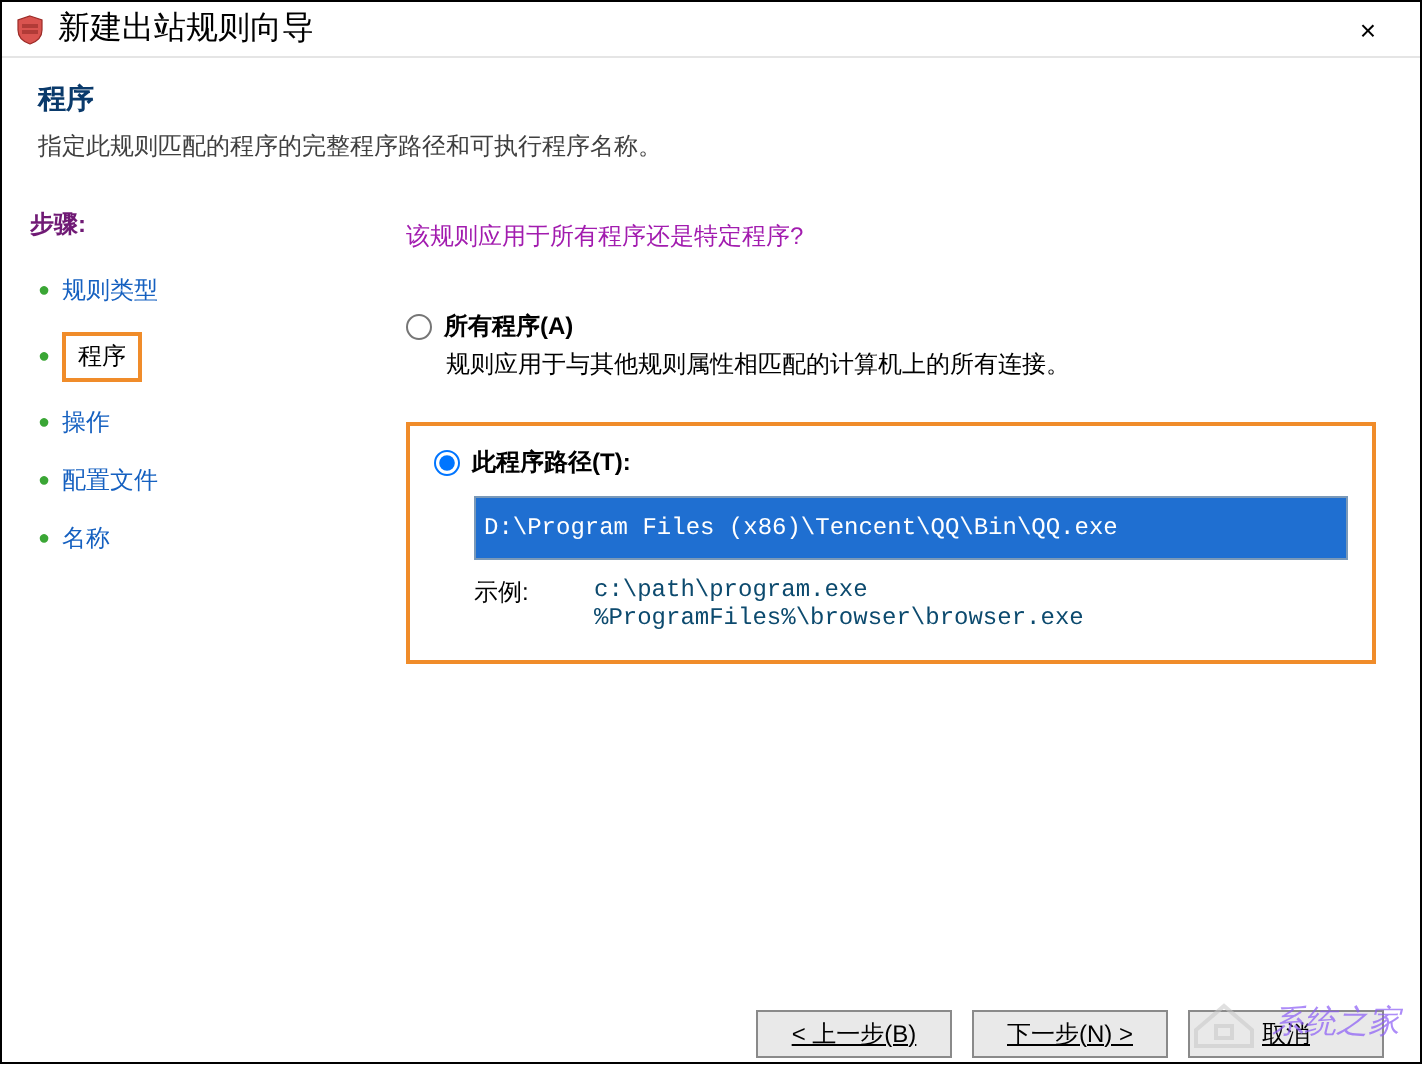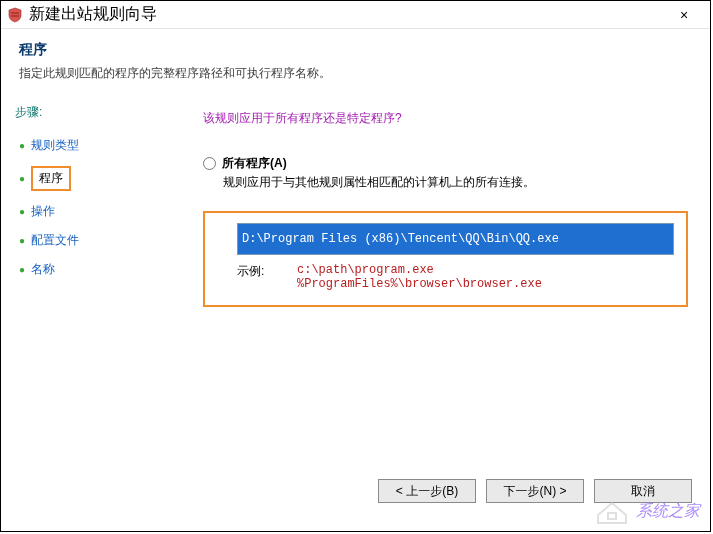--- a/index.html
+++ b/index.html
@@ -7,42 +7,42 @@
 .window { width: 711px; height: 532px; border: 1px solid #000; position: relative; background: #fff; }
 .titlebar { height: 28px; display: flex; align-items: center; padding: 0 6px; border-bottom: 1px solid #e5e5e5; }
 .titlebar .icon { width: 16px; height: 16px; margin-right: 6px; display: inline-flex; }
 .titlebar .title { flex: 1; font-size: 16px; color: #000; }
 .titlebar .close { width: 40px; text-align: center; font-size: 14px; color: #000; cursor: pointer; }
 .header { padding: 12px 18px 14px 18px; }
 .header h1 { font-size: 14px; font-weight: bold; color: #0a3a6b; margin-bottom: 6px; }
 .header p { font-size: 12px; color: #404040; }
 .body { display: flex; height: 420px; }
 .sidebar { width: 180px; padding: 8px 12px 0 14px; }
-.sidebar-title { font-weight: normal; margin-bottom: 10px; color: #0f766e; }
+.sidebar-title { font-weight: bold; margin-bottom: 10px; color: #701a75; }
 .steplist { list-style: none; }
 .steplist li { padding: 6px 4px; font-size: 12px; display: flex; align-items: center; }
 .steplist li .bullet { color: #3aa635; margin-right: 6px; font-size: 10px; }
 .steplist li.link { color: #1560c0; }
 .steplist li.current { color: #000; }
 .steplist li.current .wrap { border: 2px solid #f08c2a; padding: 2px 6px; }
 .content { flex: 1; padding: 14px 22px 0 22px; position: relative; }
 .prompt { margin-bottom: 28px; color: #a21caf; }
 .radio-row { display: flex; align-items: center; margin-bottom: 2px; }
 .radio-row input[type=radio] { margin-right: 6px; }
 .radio-row label { font-weight: bold; }
 .desc { margin-left: 20px; color: #000; margin-bottom: 20px; }
 .group-box { border: 2px solid #f08c2a; padding: 10px 12px 14px 12px; }
 .group-box .radio-row { margin-bottom: 8px; }
 .path-row { display: flex; align-items: center; gap: 12px; margin-left: 20px; margin-bottom: 8px; }
 .path-input { flex: 1; height: 20px; border: 1px solid #7a99b8; background: #1f6fd1; color: #fff; font-family: Consolas, "Courier New", monospace; font-size: 12px; padding: 15px 4px; }
 .browse-btn { width: 90px; height: 22px; border: 1px solid #8a8a8a; background: #e9e9e9; font-size: 12px; cursor: pointer; }
 .example { margin-left: 20px; display: flex; }
 .example .label { width: 60px; }
-.example .lines { font-family: Consolas, "Courier New", monospace; font-size: 12px; color: #b91c1c; }
-.footer { position: absolute; bottom: 28px; right: 18px; display: flex; gap: 10px; }
+.example .lines { font-family: Consolas, "Courier New", monospace; font-size: 12px; color: #0c4a6e; }
+.footer { position: absolute; bottom: 2px; right: 18px; display: flex; gap: 10px; text-decoration: underline; }
 .nav-btn { width: 98px; height: 24px; border: 1px solid #8a8a8a; background: #e9e9e9; font-size: 12px; cursor: pointer; }
 .watermark { position: absolute; right: 10px; bottom: 6px; color: #8b5cf6; font-size: 16px; font-style: italic; display: flex; align-items: center; gap: 6px; pointer-events: none; opacity: 0.7; }
 .watermark svg { opacity: 0.8; }
 </style>
 </head>
 <body>
 
 <div class="window">
   <div class="titlebar">
     <span class="icon">
@@ -91,20 +91,24 @@
     <div class="content">
       <div class="prompt">该规则应用于所有程序还是特定程序?</div>
 
       <div class="radio-row">
         <input type="radio" name="prog" style="">
         <label>所有程序(A)</label>
       </div>
       <div class="desc">规则应用于与其他规则属性相匹配的计算机上的所有连接。</div>
 
       <div class="group-box">
+        <div class="radio-row">
+          <input type="radio" name="prog" checked="" style="">
+          <label>此程序路径(T):</label>
+        </div>
         <div class="path-row">
           <input class="path-input" type="text" value="D:\Program Files (x86)\Tencent\QQ\Bin\QQ.exe" style="">
         </div>
         <div class="example">
           <div class="label">示例:</div>
           <div class="lines">
             <div>c:\path\program.exe</div>
             <div>%ProgramFiles%\browser\browser.exe</div>
           </div>
         </div>

